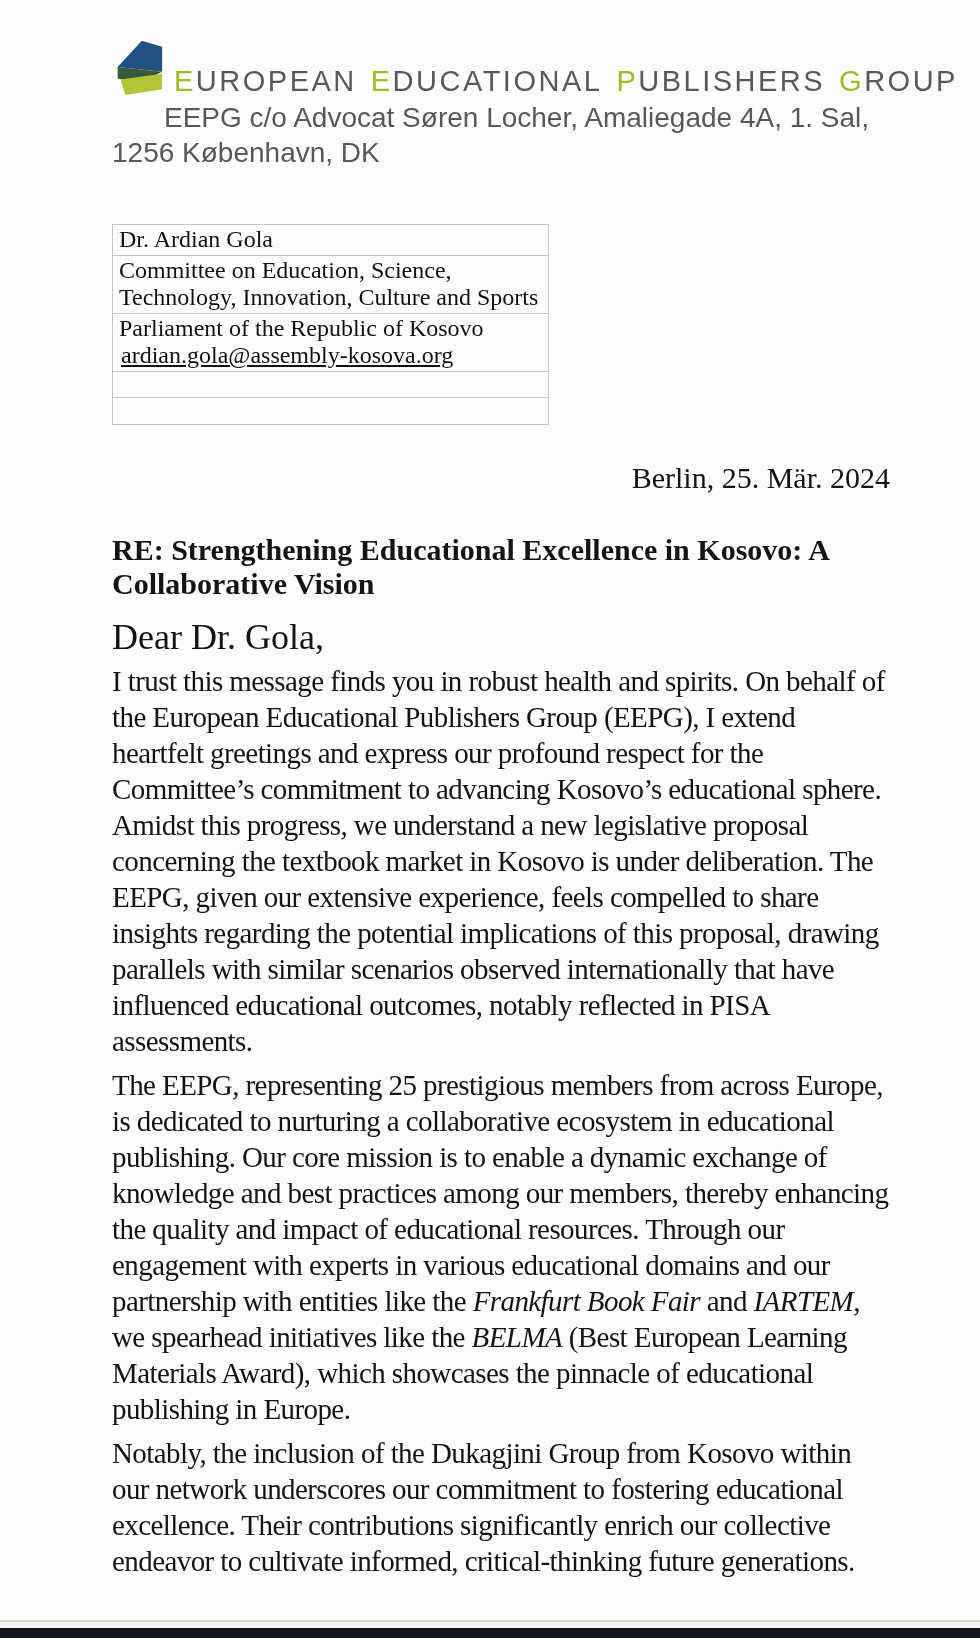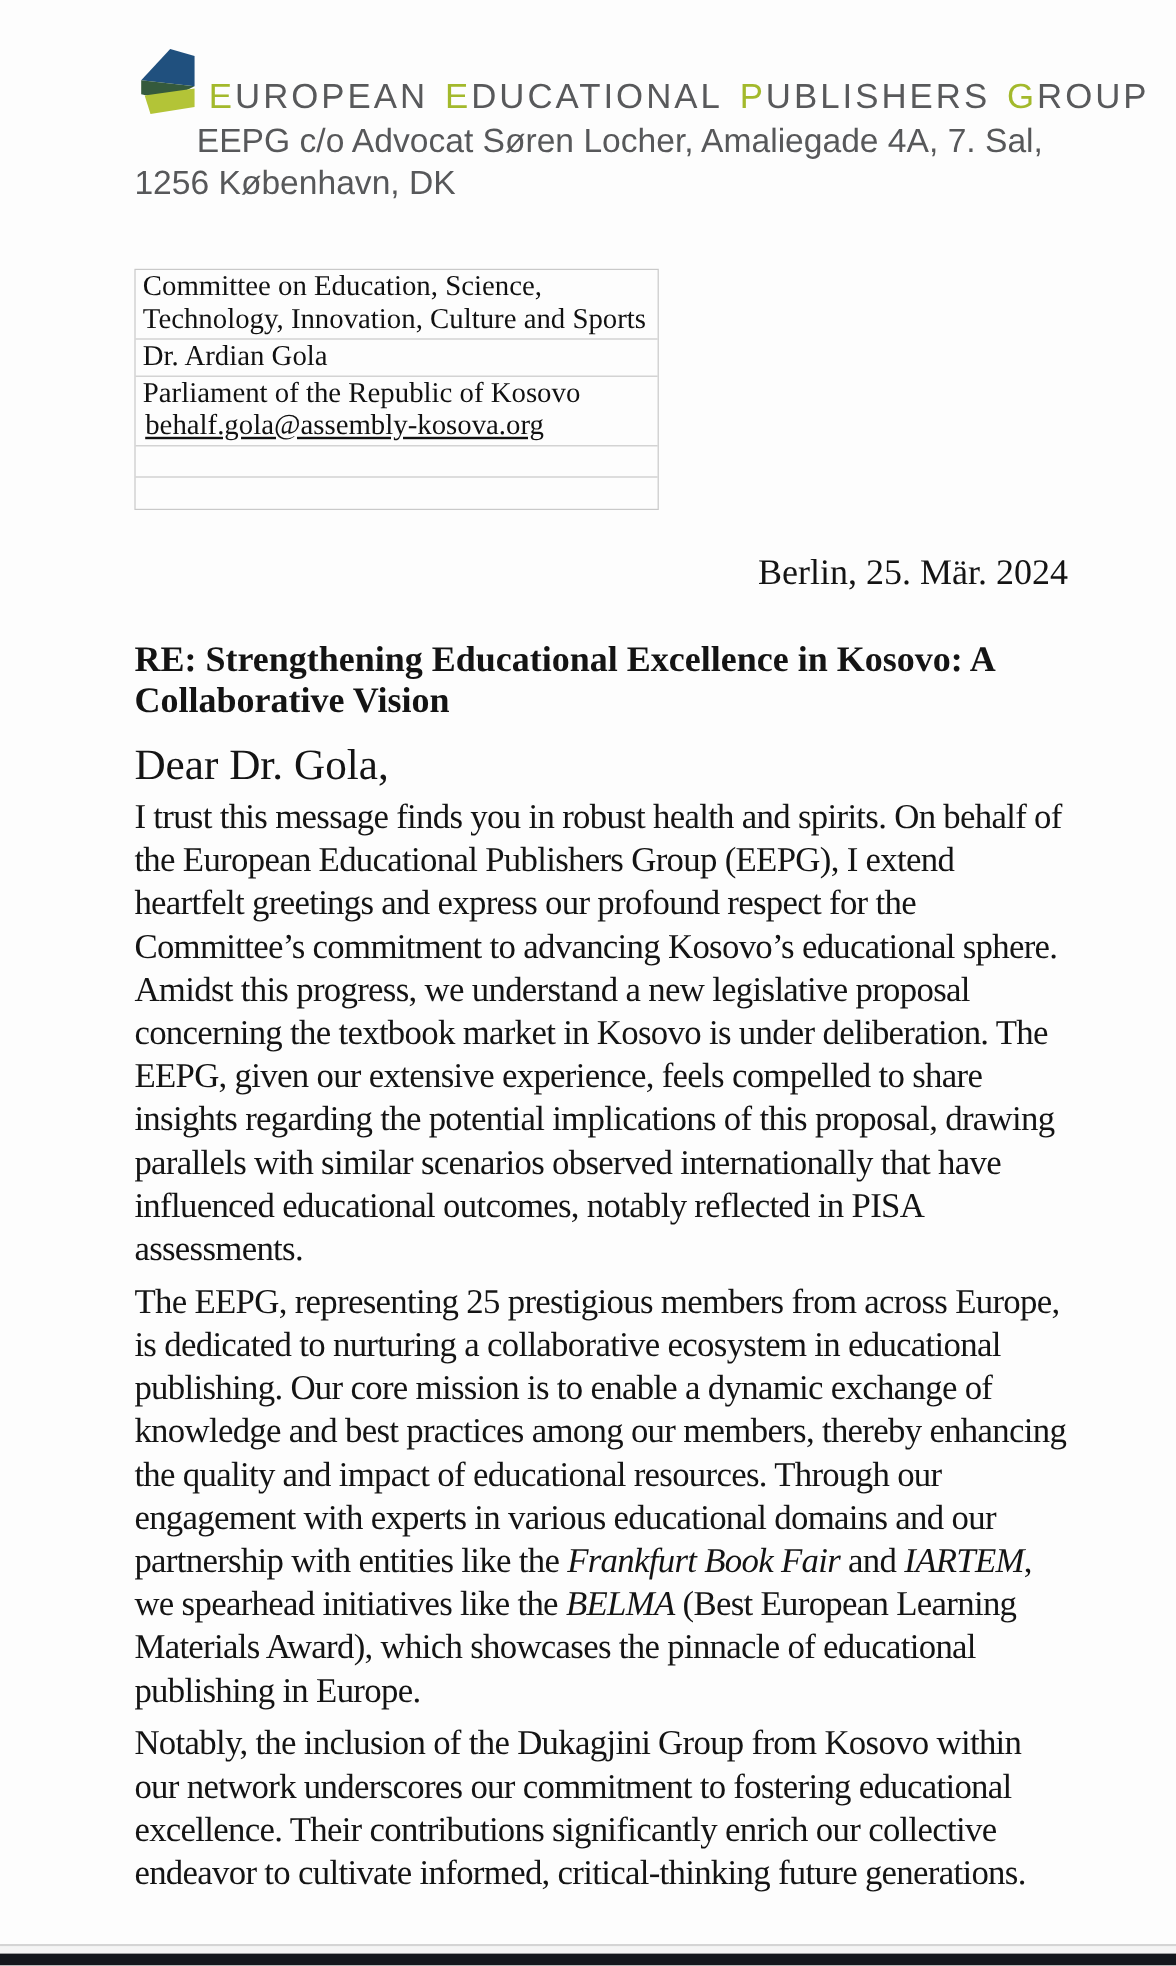--- a/index.html
+++ b/index.html
@@ -101,35 +101,35 @@
       <polygon points="10,33 35,6 56,12 56,38" fill="var(--logo-navy)"></polygon>
       <polygon points="10,33 56,38 32,50 10,45" fill="var(--logo-teal)"></polygon>
       <polygon points="13,46 56,40 56,56 18,62" fill="var(--logo-lime)"></polygon>
     </svg>
     <div class="wordmark">
       <span class="word"><span class="initial">E</span><span>UROPEAN</span></span><span class="word"><span class="initial">E</span><span>DUCATIONAL</span></span><span class="word"><span class="initial">P</span><span>UBLISHERS</span></span><span class="word"><span class="initial">G</span><span>ROUP</span></span>
     </div>
   </div>
 
   <div class="address">
-    <div class="l1">EEPG c/o Advocat Søren Locher, Amaliegade 4A, 7. Sal,</div>
+    <div class="l1">EEPG c/o Advocat Søren Locher, Amaliegade 4A, 1. Sal,</div>
     <div class="l2">1256 København, DK</div>
   </div>
 
   <div class="rtable">
     <div class="rrow">
-      <span class="row-text">Committee on Education, Science, Technology, Innovation, Culture and Sports</span>
+      <span class="row-text">Dr. Ardian Gola</span>
     </div>
     <div class="rrow">
-      <span class="row-text">Dr. Ardian Gola</span>
+      <span class="row-text">Committee on Education, Science, Technology, Innovation, Culture and Sports</span>
     </div>
     <div class="rrow">
       <span class="row-text">Parliament of the Republic of Kosovo</span>
       <div class="row-email">
-        <a href="#">behalf.gola@assembly-kosova.org</a>
+        <a href="#">ardian.gola@assembly-kosova.org</a>
       </div>
     </div>
     <div class="rrow"></div>
     <div class="rrow"></div>
   </div>
 
   <div class="date-line">Berlin, 25. Mär. 2024</div>
 
   <div class="subject">RE: Strengthening Educational Excellence in Kosovo: A Collaborative Vision</div>
 

